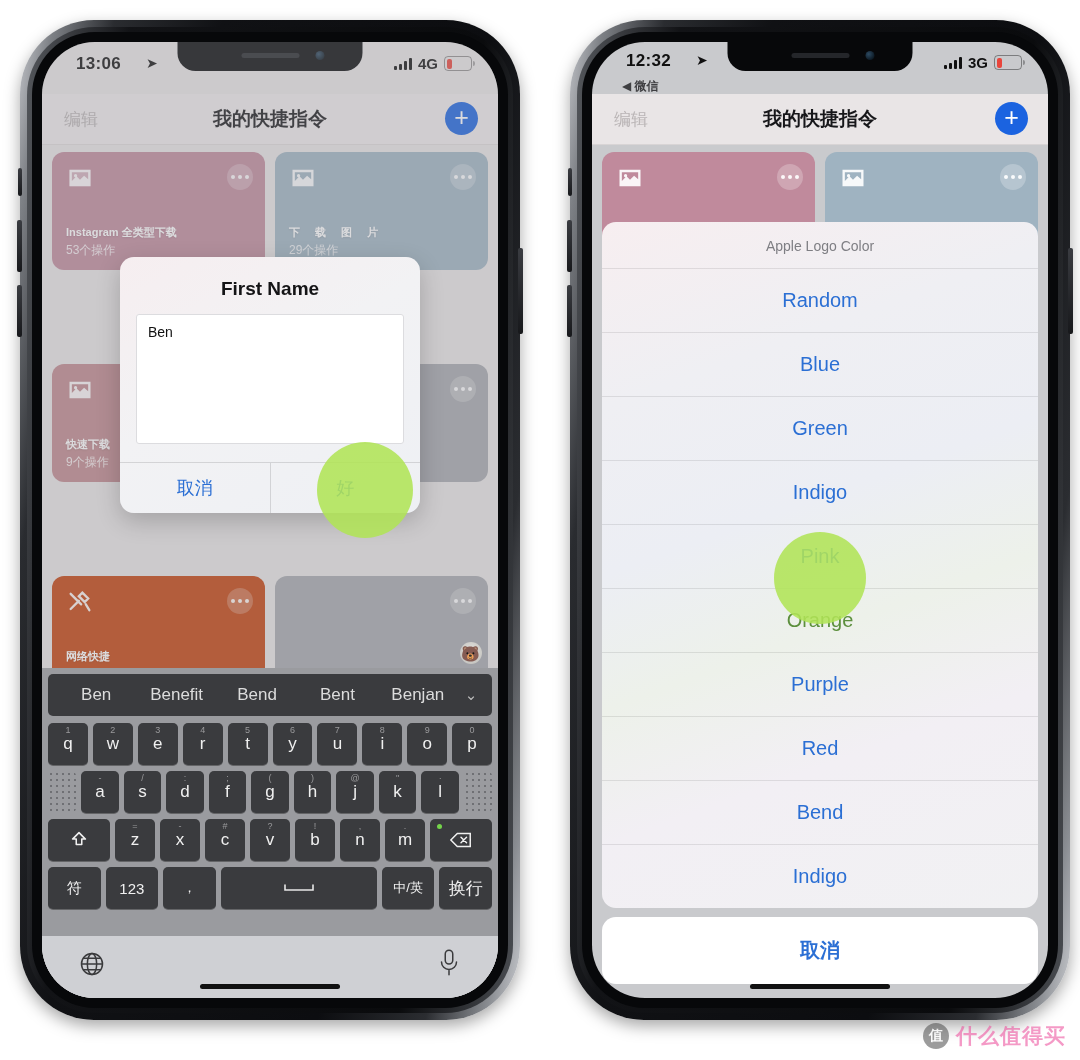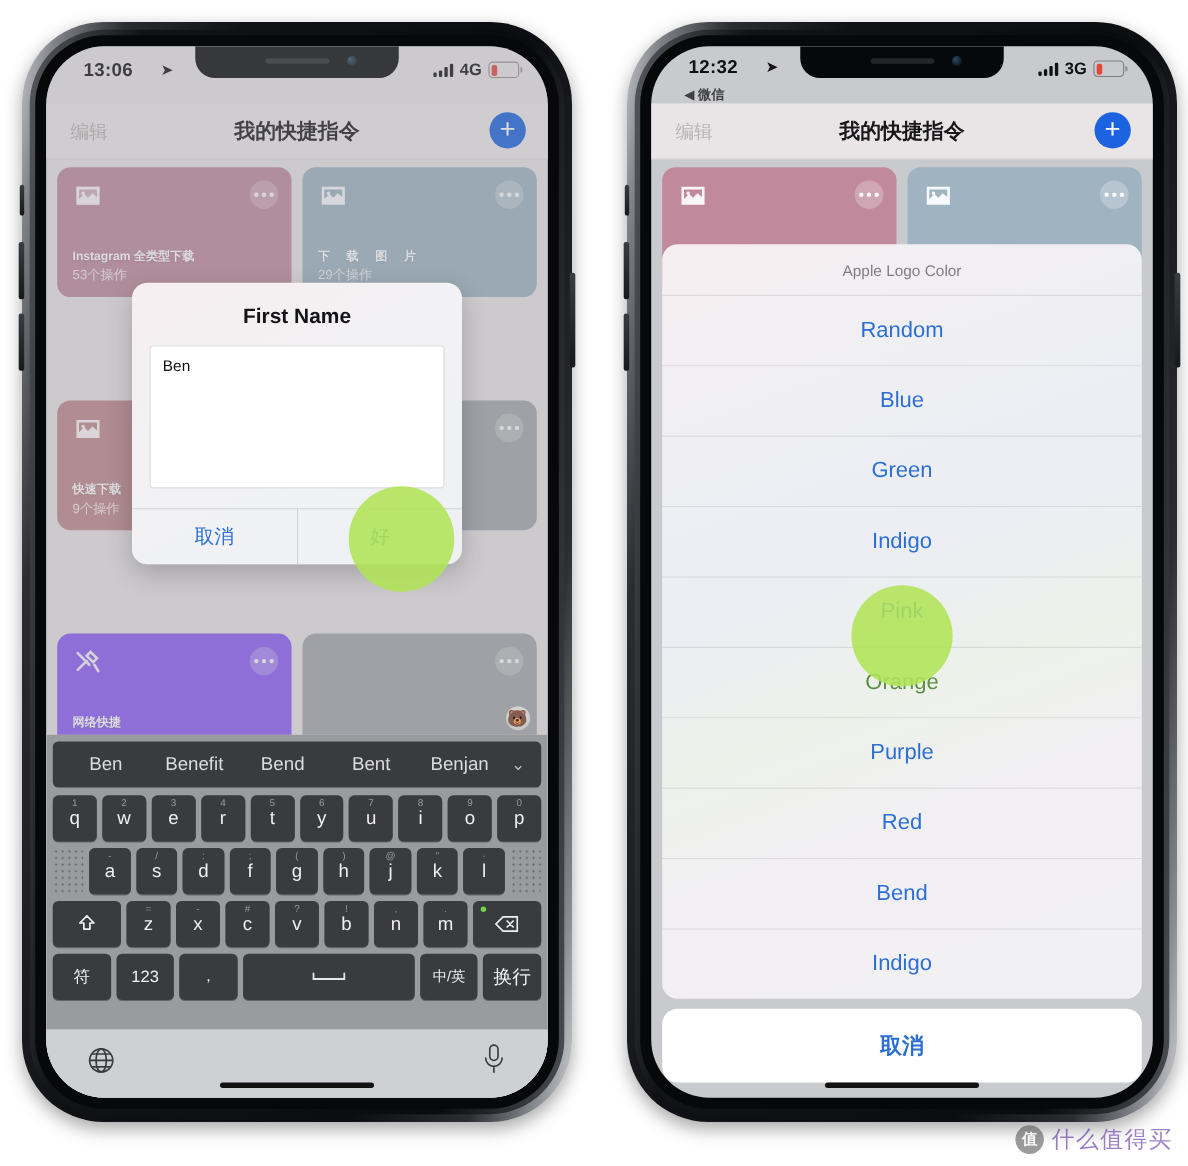--- a/index.html
+++ b/index.html
@@ -129,21 +129,21 @@
   .sheet-item{text-align:center;font-size:20px;color:#2b6fd4;padding:20px 0;
               border-bottom:1px solid rgba(0,0,0,.09);position:relative;}
   .sheet-item:last-child{border-bottom:none;}
   .sheet-cancel{margin-top:9px;border-radius:14px;background:#fff;text-align:center;
                 font-size:20px;font-weight:700;color:#2b6fd4;padding:20px 0;}
 
   .watermark{position:absolute;right:14px;bottom:10px;display:flex;align-items:center;gap:7px;
              opacity:.55;z-index:200;}
   .wm-badge{width:26px;height:26px;border-radius:50%;background:#4c4c4c;color:#fff;
             font-size:14px;display:flex;align-items:center;justify-content:center;font-weight:700;}
-  .wm-text{font-size:21px;color:#4c1d95;letter-spacing:1px;font-weight:400;}
+  .wm-text{font-size:21px;color:#ec4899;letter-spacing:1px;font-weight:700;}
 </style>
 </head>
 <body>
 
 <div class="phone left">
   <div class="band"></div>
   <div class="band2"></div>
   <div class="sidebtn" style="left:-2px;top:148px;width:4px;height:28px;"></div>
   <div class="sidebtn" style="left:-3px;top:200px;width:5px;height:52px;"></div>
   <div class="sidebtn" style="left:-3px;top:265px;width:5px;height:52px;"></div>
@@ -220,21 +220,21 @@
       </div>
       <div class="card" style="background:#a6a8ad;">
         <div class="dots">
             <i></i>
             <i></i>
             <i></i>
           </div>
         <div class="t"></div>
         <div class="s"></div>
       </div>
-      <div class="card" style="background:#8b5cf6;">
+      <div class="card" style="background:#c2410c;">
         <svg class="ic" viewBox="0 0 24 24" fill="none" stroke="#fff" stroke-width="2" stroke-linecap="round">
             <path d="M4 5l9 9M14 4l5 5-3 3-5-5zM4 18l7-7M17 14l3 5"></path>
           </svg>
         <div class="dots">
             <i></i>
             <i></i>
             <i></i>
           </div>
         <div class="t">网络快捷</div>
         <div class="s">15个操作</div>

